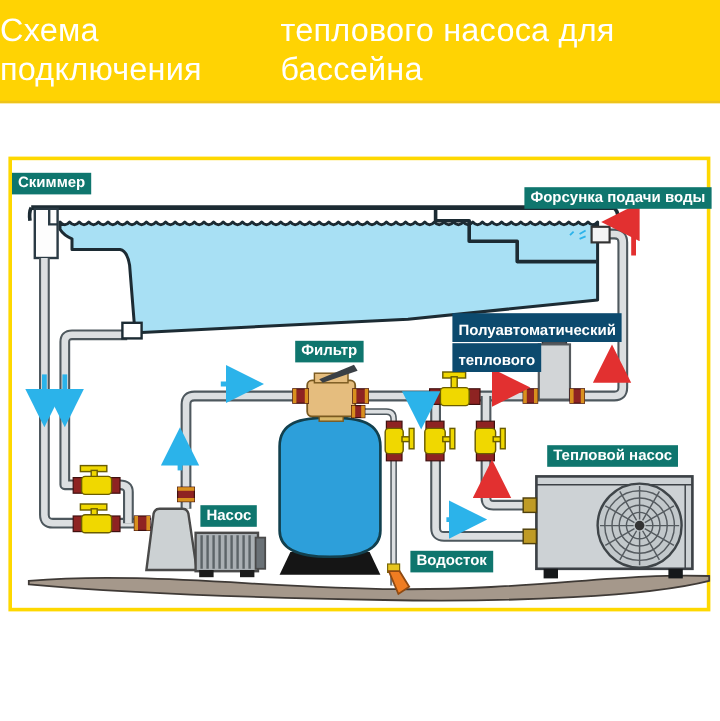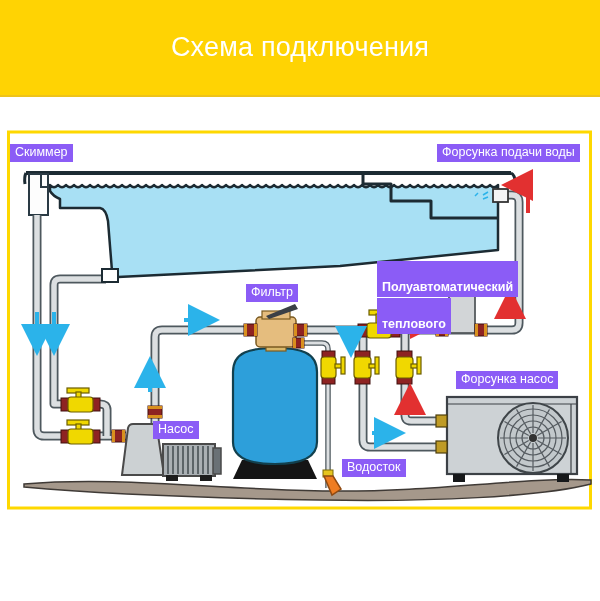--- a/index.html
+++ b/index.html
@@ -1,46 +1,47 @@
 <!DOCTYPE html>
 <html><head>
 <meta charset="utf-8">
 <style>
   html,body{margin:0;padding:0;background:#ffffff;}
   .stage{position:relative;width:600px;height:601px;background:#ffffff;overflow:hidden;
          font-family:"Liberation Sans", sans-serif;}
-  .hdr{position:absolute;left:0;top:0;width:600px;height:97px;background:#ffd303;
+  .hdr{position:absolute;left:0;top:0;width:600px;height:86px;background:#ffd303;
        display:flex;align-items:center;justify-content:center;
        border-bottom:2px solid #eec31a;box-sizing:border-box;}
   .hdr div{color:#ffffff;font-size:27px;line-height:33px;font-weight:400;letter-spacing:.2px;}
   svg{position:absolute;left:0;top:0;}
-  .lbl{position:absolute;background:#8b5cf6;color:#ffffff;font-size:12.5px;font-weight:normal;
+  .lbl{position:absolute;background:#0f766e;color:#ffffff;font-size:12.5px;font-weight:bold;
        line-height:15px;padding:1px 5px 2px;white-space:nowrap;z-index:5;}
   .lbl2{position:absolute;z-index:5;}
-  .lbl2 span{display:table;background:#8b5cf6;color:#ffffff;font-size:12.5px;font-weight:bold;
-       line-height:15px;padding:19px 5px 2px;white-space:nowrap;margin-bottom:1px;}
+  .lbl2 span{display:table;background:#0c4a6e;color:#ffffff;font-size:12.5px;font-weight:bold;
+       line-height:15px;padding:7px 5px 2px;white-space:nowrap;margin-bottom:1px;}
   
   .po{fill:none;stroke:#4e585e;stroke-width:9;stroke-linejoin:round;stroke-linecap:butt;}
   .pi{fill:none;stroke:#dcdfe1;stroke-width:5.5;stroke-linejoin:round;stroke-linecap:butt;}
   .pot{fill:none;stroke:#4e585e;stroke-width:5.5;stroke-linejoin:round;}
   .pit{fill:none;stroke:#dcdfe1;stroke-width:3;stroke-linejoin:round;}
   .un{fill:#8e2322;stroke:#40100f;stroke-width:1;}
   .nut{fill:#d8901e;stroke:none;}
   .vy{fill:#f0d800;stroke:#6b5d00;stroke-width:1.2;}
   .brass{fill:#bf9b25;stroke:#4e3f0c;stroke-width:1.2;}
   .arr-c{fill:none;stroke:#2bb3ea;stroke-width:4;}
   .arr-r{fill:none;stroke:#e23030;stroke-width:4;}
 </style>
 </head>
 <body>
 
 <div class="stage">
 
   <div class="hdr">
     <div>Схема подключения</div>
+    <div>теплового насоса для бассейна</div>
   </div>
 
   <svg width="600" height="601" viewBox="0 0 600 601">
     <defs>
       <marker id="mc" markerWidth="9" markerHeight="9" refX="6" refY="4" orient="auto">
         <path d="M0,0 L8,4 L0,8 Z" fill="#2bb3ea"></path>
       </marker>
       <marker id="mr" markerWidth="9" markerHeight="9" refX="6" refY="4" orient="auto">
         <path d="M0,0 L8,4 L0,8 Z" fill="#e23030"></path>
       </marker>
@@ -235,23 +236,23 @@
       <path class="arr-c" marker-end="url(#mc)" d="M341,334 Q351,337 351,350"></path>
       <path class="arr-c" marker-end="url(#mc)" d="M372,433 L398,433"></path>
       <path class="arr-r" marker-end="url(#mr)" d="M410,412 L410,391"></path>
       <path class="arr-r" marker-end="url(#mr)" d="M413,323 L434,323"></path>
       <path class="arr-r" marker-end="url(#mr)" d="M510,316 L510,295"></path>
       <path class="arr-r" marker-end="url(#mr)" d="M528,213 L528,191 Q528,185 522,185 L509,185"></path>
     </g>
   </svg>
 
   <div class="lbl" style="left:10px;top:144px;">Скиммер</div>
-  <div class="lbl" style="left:437px;top:144px;">Форсунка подачи воды</div>
+  <div class="lbl" style="left:437px;top:156px;">Форсунка подачи воды</div>
   <div class="lbl" style="left:246px;top:284px;">Фильтр</div>
   <div class="lbl2" style="left:377px;top:261px;">
     <span>Полуавтоматический</span>
     <span>теплового</span>
   </div>
-  <div class="lbl" style="left:153px;top:421px;">Насос</div>
-  <div class="lbl" style="left:456px;top:371px;">Форсунка насос</div>
+  <div class="lbl" style="left:167px;top:421px;">Насос</div>
+  <div class="lbl" style="left:456px;top:371px;">Тепловой насос</div>
   <div class="lbl" style="left:342px;top:459px;text-align:center;">Водосток</div>
 
 </div>
 
 </body></html>

